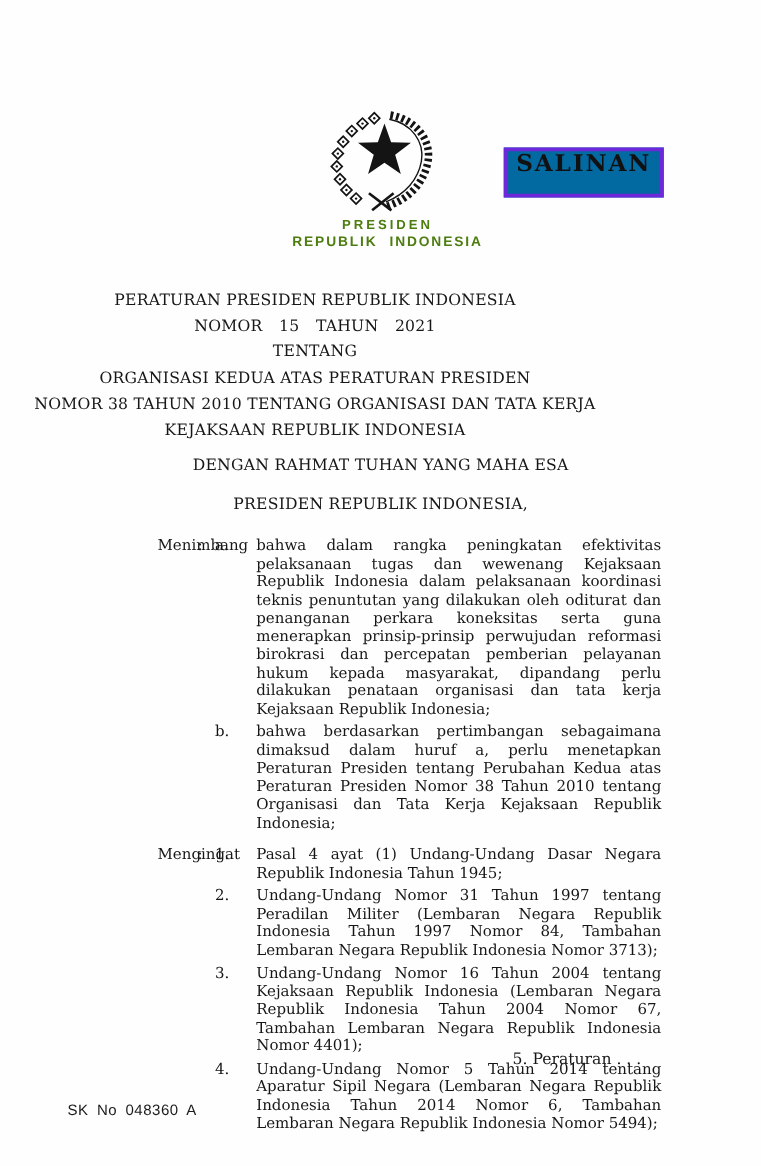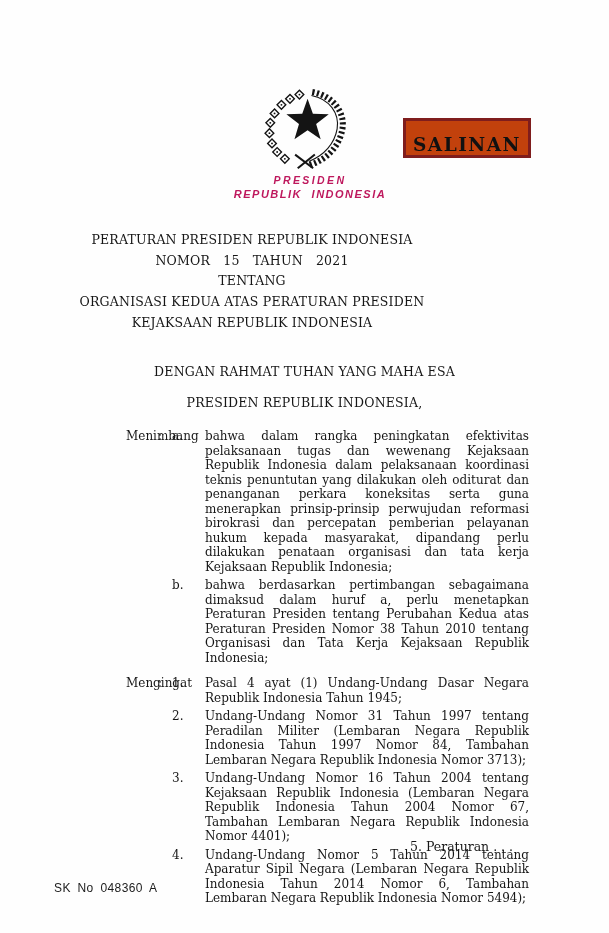--- a/index.html
+++ b/index.html
@@ -12,30 +12,30 @@
     font-family:"DejaVu Serif","Liberation Serif",serif;
     overflow:hidden;
   }
 
   
   .emblem{position:absolute;left:260px;top:86px;width:96px;height:84px;}
   .letterhead-text{
     position:absolute;top:174px;left:160px;width:300px;
     text-align:center;
     font-family:"Liberation Sans","DejaVu Sans",sans-serif;
-    font-weight:bold;color:#be185d;font-style:italic;
+    font-weight:bold;color:#4d7c0f;
   }
   .lh1{font-size:10.5px;letter-spacing:2.4px;line-height:13px;}
   .lh2{font-size:11px;letter-spacing:1.5px;word-spacing:5px;line-height:14px;}
 
   .salinan-box{
     position:absolute;left:403px;top:118px;width:122px;height:34px;
-    border:3px solid #7f1d1d;
-    display:flex;align-items:flex-end;justify-content:center;
-    background:#c2410c;
+    border:3px solid #6d28d9;
+    display:flex;align-items:flex-start;justify-content:center;
+    background:#0369a1;
   }
   .salinan-box span{
     font-family:"DejaVu Serif","Liberation Serif",serif;
     font-weight:bold;font-size:18.5px;letter-spacing:1.5px;color:#111;
   }
 
   
   .title-block{
     position:absolute;top:230px;left:0;width:504px;
     text-align:center;
@@ -128,20 +128,21 @@
 
   <div class="salinan-box">
     <span>SALINAN</span>
   </div>
 
   <div class="title-block">
     <div class="t-line">PERATURAN PRESIDEN REPUBLIK INDONESIA</div>
     <div class="t-line wide">NOMOR 15 TAHUN 2021</div>
     <div class="t-line">TENTANG</div>
     <div class="t-line">ORGANISASI KEDUA ATAS PERATURAN PRESIDEN</div>
+    <div class="t-line">NOMOR 38 TAHUN 2010 TENTANG ORGANISASI DAN TATA KERJA</div>
     <div class="t-line">KEJAKSAAN REPUBLIK INDONESIA</div>
   </div>
 
   <div class="invocation">DENGAN RAHMAT TUHAN YANG MAHA ESA</div>
   <div class="issuer">PRESIDEN REPUBLIK INDONESIA,</div>
 
   <div class="sections">
 
     <div class="section">
       <div class="clause">

